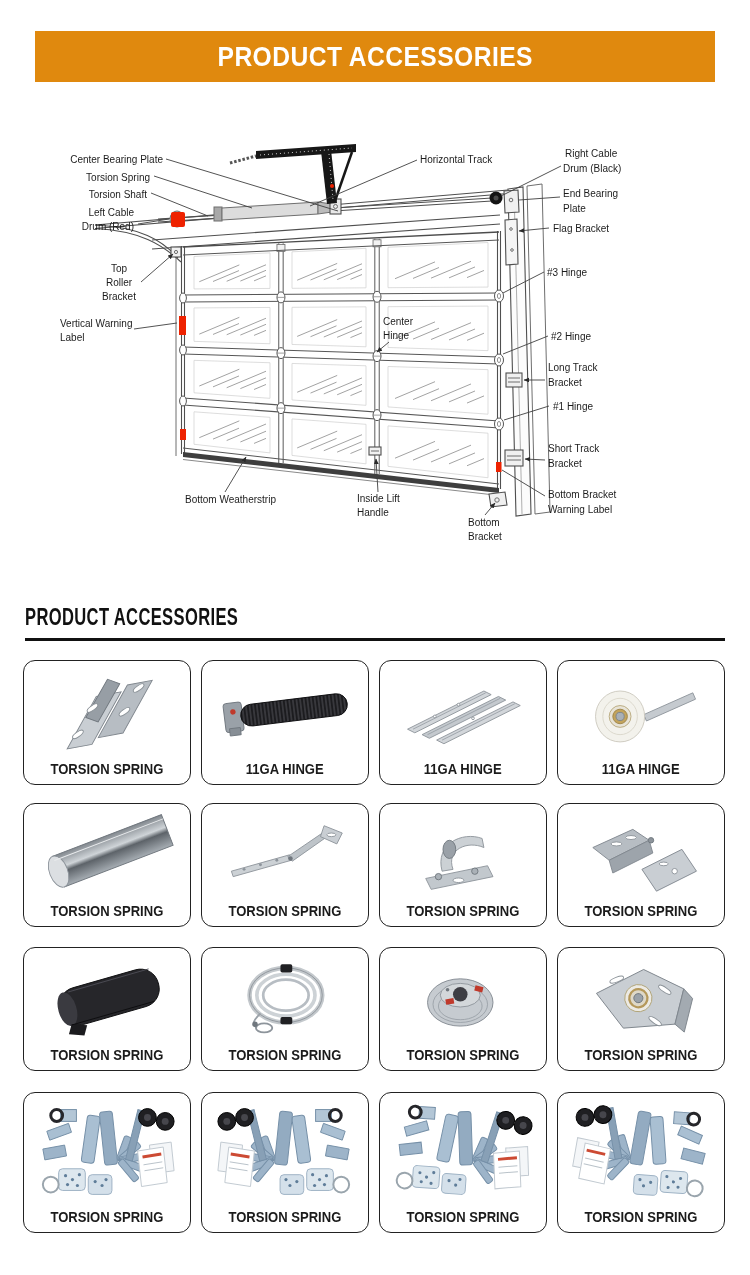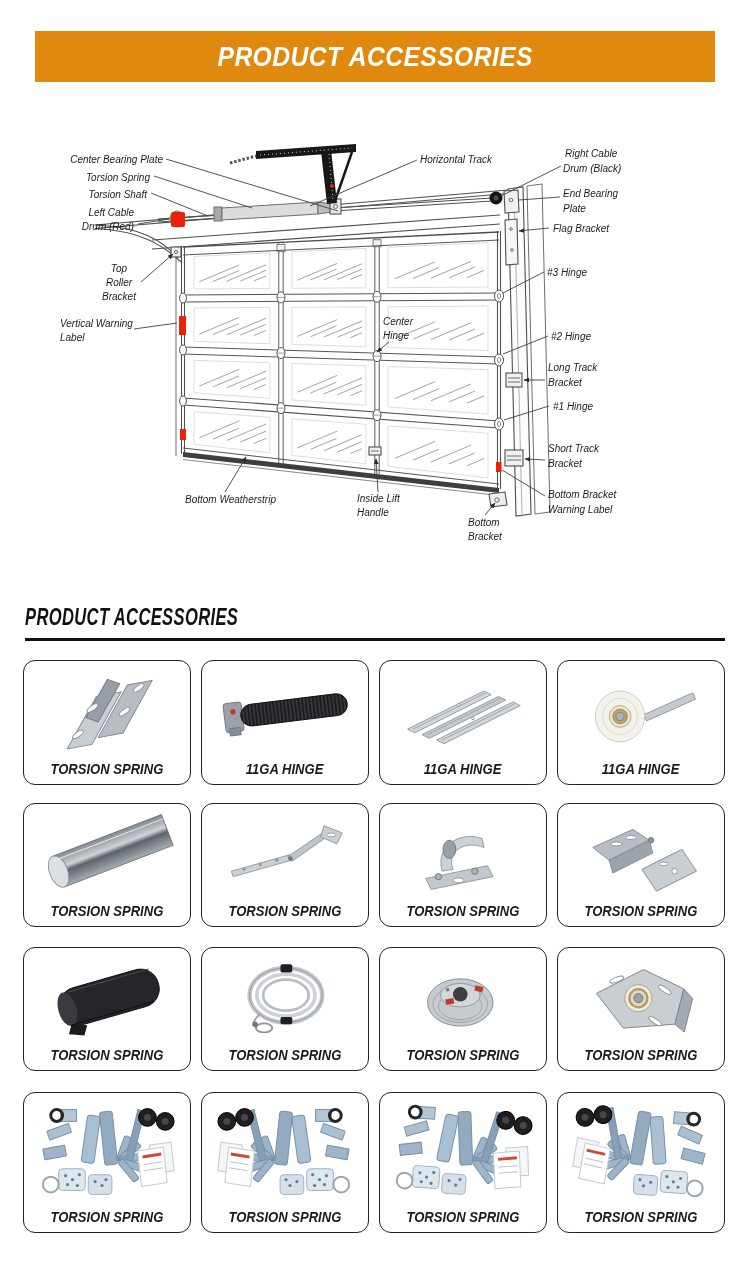--- a/index.html
+++ b/index.html
@@ -1,17 +1,17 @@
 <!DOCTYPE html>
 <html><head>
 <meta charset="utf-8">
 <style>
   html,body{margin:0;padding:0;background:#fff;}
   .page{position:relative;width:750px;height:1275px;background:#fff;overflow:hidden;
-        font-family:"Liberation Sans",sans-serif;font-style:italic;}
+        font-family:"Liberation Sans",sans-serif;}
   
   .banner{position:absolute;left:35px;top:31px;width:680px;height:51px;background:#e0890e;
           display:flex;align-items:center;justify-content:center;}
   .banner-text{color:#fff;font-weight:bold;font-size:28px;letter-spacing:.5px;
                transform:scaleX(.88);white-space:nowrap;}
   
   .sec-title{position:absolute;left:25px;top:604px;font-size:23px;font-weight:bold;color:#111;
              transform:scaleX(.72);transform-origin:left center;letter-spacing:.5px;white-space:nowrap;}
   .sec-rule{position:absolute;left:25px;top:638px;width:700px;height:3px;background:#111;}
   

